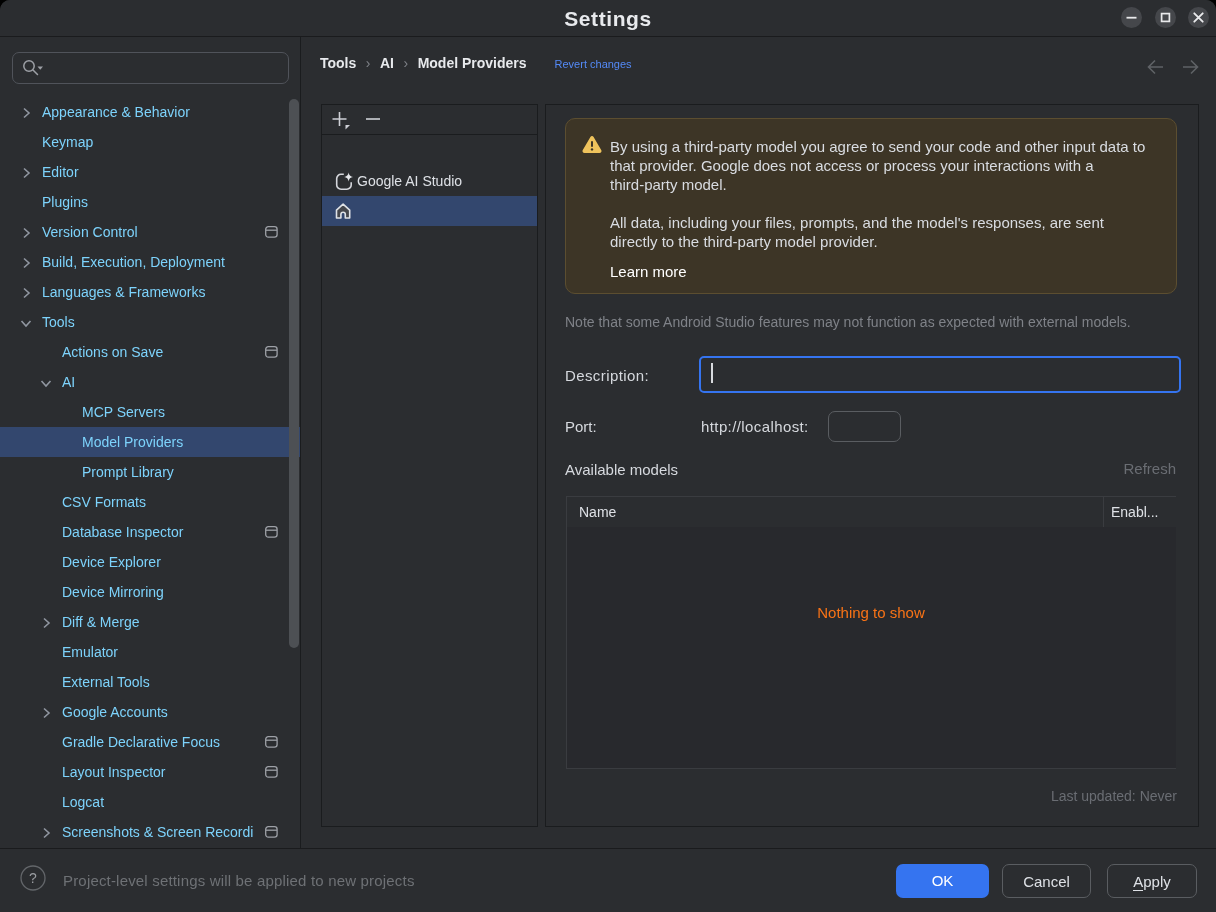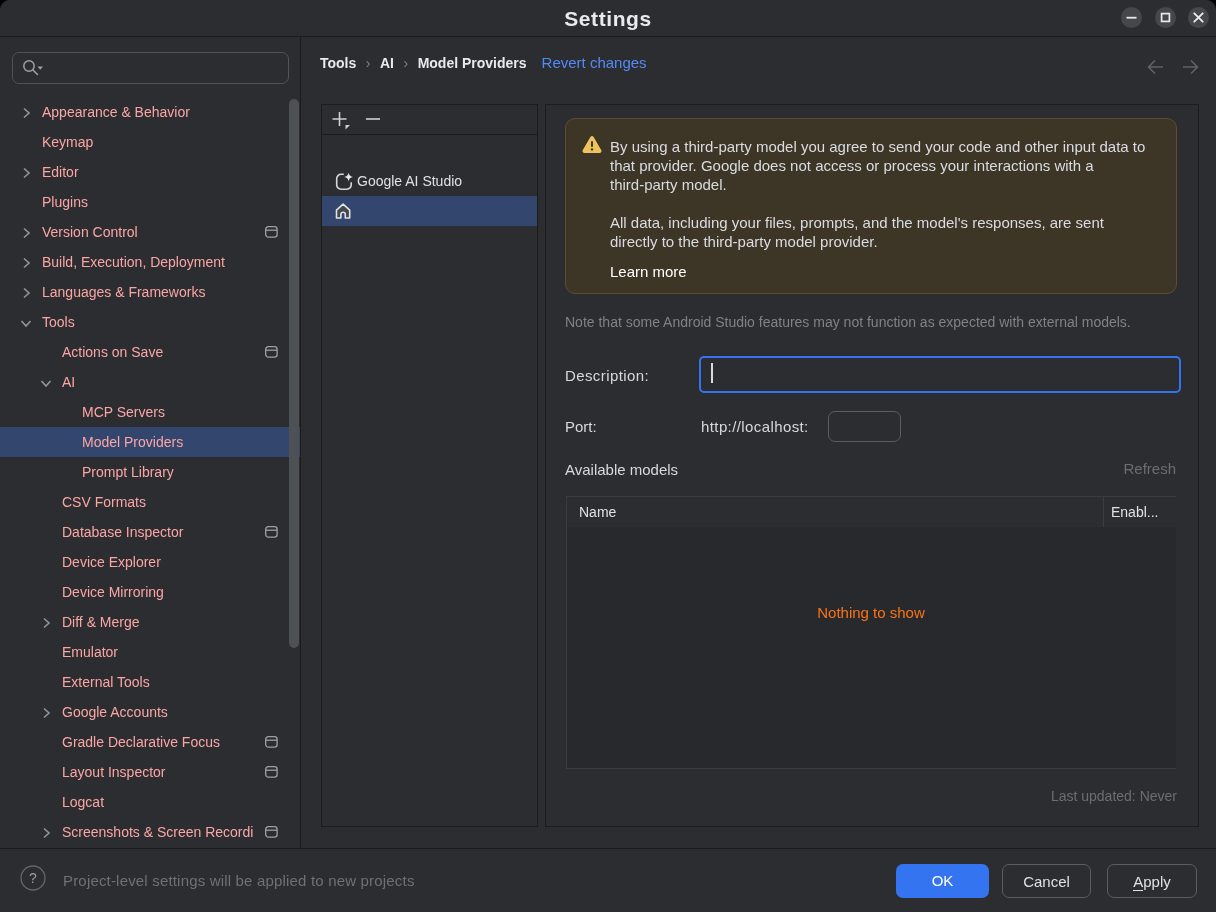--- a/index.html
+++ b/index.html
@@ -6,30 +6,30 @@
 .abs{position:absolute;}
 #win{position:absolute;left:0;top:0;width:1216px;height:912px;background:#2b2d30;border-radius:10px 10px 0 0;overflow:hidden;}
 
 #titlebar{position:absolute;left:0;top:0;width:1216px;height:36px;background:#2b2d30;border-bottom:1px solid #1a1b1d;}
 #title{position:absolute;left:0;top:8px;width:1216px;text-align:center;color:#e8eaed;font-size:21px;line-height:21px;letter-spacing:0.6px;font-weight:bold;}
 .winbtn{position:absolute;top:7px;width:21px;height:21px;border-radius:50%;background:#45474b;}
 
 #sidebar{position:absolute;left:0;top:37px;width:300px;height:811px;background:#2b2d30;border-right:1px solid #1a1c1e;}
 #search{position:absolute;left:12px;top:15px;width:275px;height:30px;border:1px solid #50535a;border-radius:7px;}
 .trow{position:absolute;left:0;width:300px;height:30px;line-height:30px;}
-.trow .lbl{position:absolute;font-size:14px;color:#fca5a5;}
+.trow .lbl{position:absolute;font-size:14px;color:#7dd3fc;}
 #treesel{position:absolute;left:0;top:390px;width:300px;height:30px;background:#33476e;}
 #scrollbar{position:absolute;left:289px;top:62px;width:10px;height:549px;background:#4d5054;border-radius:5px;}
 .ricon{position:absolute;left:265px;top:9px;}
 
 #content{position:absolute;left:301px;top:37px;width:915px;height:811px;background:#2b2d30;}
 #crumbs{position:absolute;left:19px;top:0;height:51px;line-height:51px;}
 #crumbs b{color:#e8eaed;font-size:14px;font-weight:bold;}
 #crumbs .sep{color:#7f8288;font-size:14px;padding:0 9.5px;}
-#crumbs a{color:#548af7;font-size:15px;margin-left:15px;}
+#crumbs a{color:#548af7;font-size:11px;margin-left:28px;}
 
 #listpanel{position:absolute;left:20px;top:67px;width:217px;height:723px;background:#2b2d30;border:1px solid #1a1c1e;box-sizing:border-box;}
 #listtoolbar{position:absolute;left:0;top:0;width:215px;height:29px;border-bottom:1px solid #1a1c1e;}
 .lrow{position:absolute;left:0;width:215px;height:30px;line-height:30px;}
 .lrow .lbl{position:absolute;left:35px;font-size:14px;color:#dee1e6;}
 #listsel{position:absolute;left:0;top:91px;width:215px;height:30px;background:#33476e;}
 
 #form{position:absolute;left:244px;top:67px;width:654px;height:723px;background:#2b2d30;border:1px solid #1a1c1e;box-sizing:border-box;}
 #banner{position:absolute;left:19px;top:13px;width:612px;height:176px;background:#3d3526;border:1px solid #5c4e30;border-radius:10px;box-sizing:border-box;}
 #banner .btxt{position:absolute;left:44px;top:18px;color:#d9dce1;font-size:15px;line-height:19px;white-space:nowrap;}

